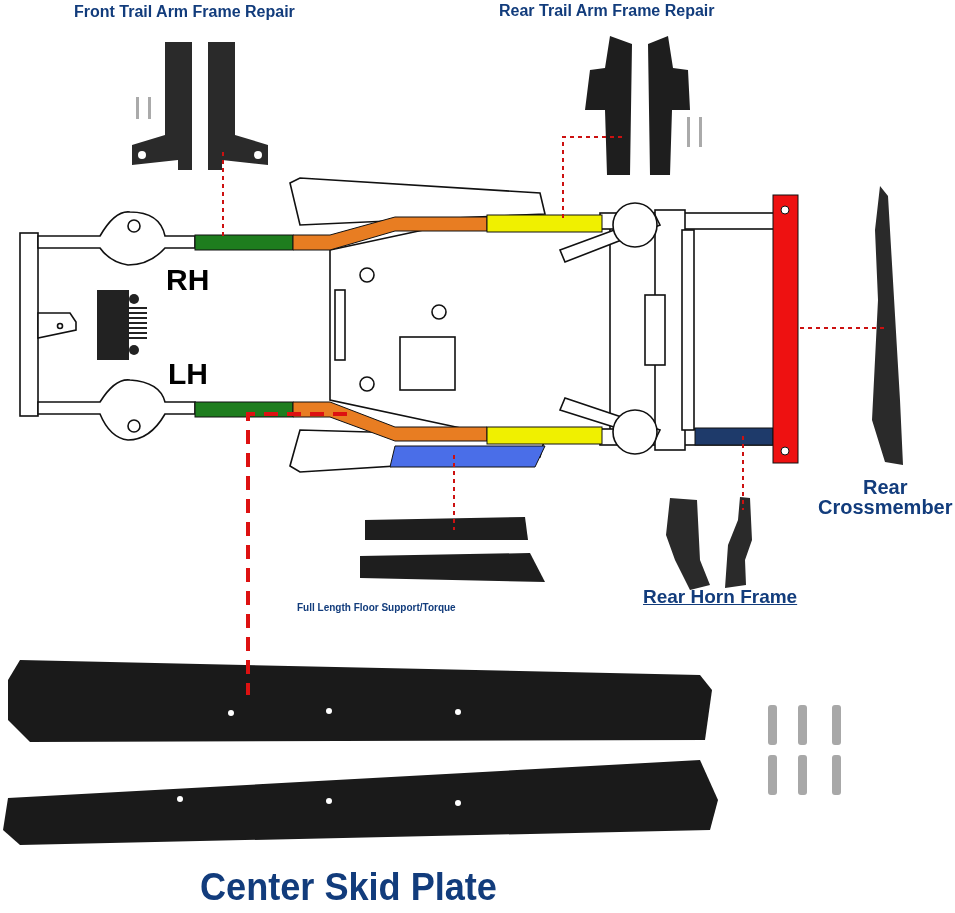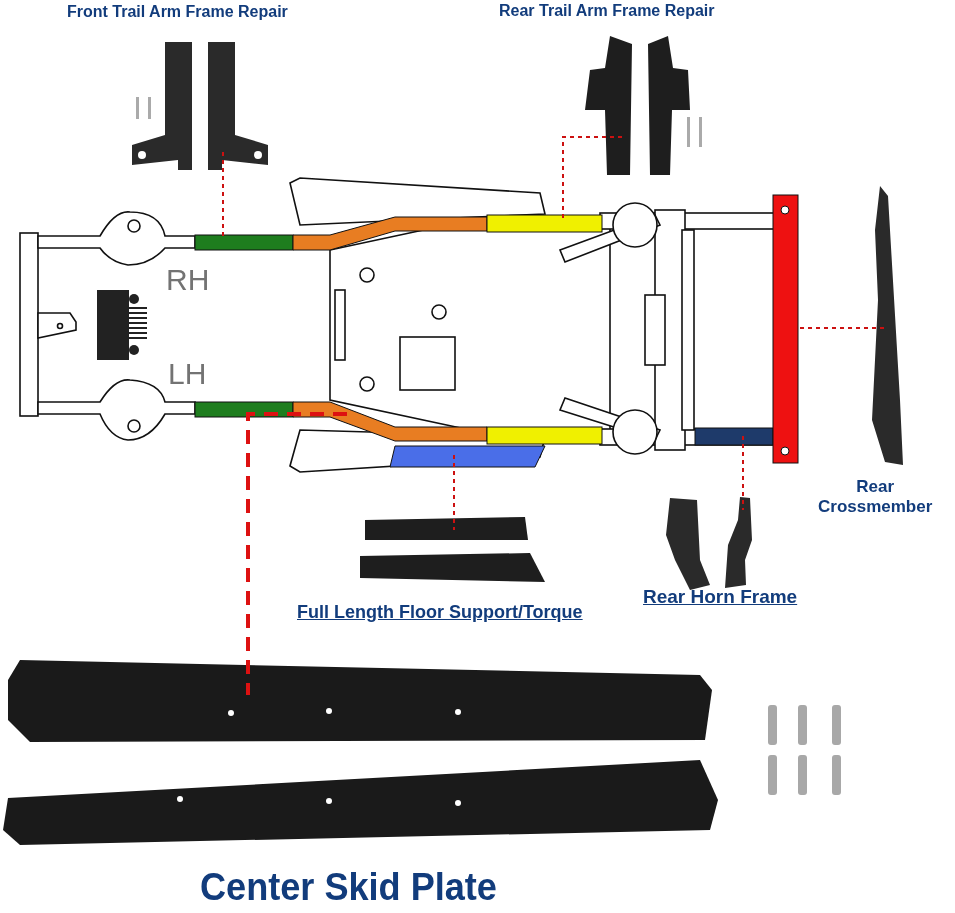--- a/index.html
+++ b/index.html
@@ -1,24 +1,24 @@
 <!DOCTYPE html>
 <html><head>
 <meta charset="utf-8">
 <style>
   html, body { margin:0; padding:0; background:#ffffff; }
   body { width:955px; height:913px; position:relative; overflow:hidden; font-family:"Liberation Sans", sans-serif; }
   .label { position:absolute; color:#123c7c; font-weight:bold; font-family:"Liberation Sans", sans-serif; white-space:nowrap; }
   .lbl-front { left:67px; top:3px; font-size:16px; }
   .lbl-rear-trail { left:499px; top:2px; font-size:16px; }
-  .lbl-floor { left:297px; top:602px; font-size:18px;text-decoration:underline; }
+  .lbl-floor { left:297px; top:602px; font-size:10px; }
   .lbl-horn { left:643px; top:586px; font-size:19px;text-decoration:underline; }
-  .lbl-cross { left:818px; top:477px; font-size:17px; text-align:center; line-height:20px; }
+  .lbl-cross { left:818px; top:477px; font-size:20px; text-align:center; line-height:20px; }
   .lbl-skid { left:200px; top:866px; font-size:38px; color:#123c7c; transform:scaleX(0.95); transform-origin:left; }
-  .side { position:absolute; font-weight:normal; color:#737373; font-size:30px; }
+  .side { position:absolute; font-weight:bold; color:#000000; font-size:30px; }
   .rh { left:166px; top:263px; }
   .lh { left:168px; top:357px;text-align:center; }
   svg { position:absolute; left:0; top:0; }
 </style>
 </head>
 <body>
 
 <svg width="955" height="913" viewBox="0 0 955 913">
 
   <g fill="#fff" stroke="#111" stroke-width="1.6">
@@ -135,21 +135,21 @@
   <g stroke="#cc1111" fill="none" stroke-dasharray="4,4" stroke-width="2">
     <line x1="223" y1="152" x2="223" y2="240"></line>
     <polyline points="622,137 563,137 563,220"></polyline>
     <line x1="454" y1="455" x2="454" y2="530"></line>
     <line x1="743" y1="436" x2="743" y2="510"></line>
     <line x1="800" y1="328" x2="885" y2="328"></line>
   </g>
   <polyline points="347,414 248,414 248,695" stroke="#dd1111" stroke-width="4" fill="none" stroke-dasharray="14,9"></polyline>
 </svg>
 
-<div class="label lbl-front" style="color: rgb(18, 60, 124);">Front Trail Arm Frame Repair</div>
+<div class="label lbl-front" style="color: rgb(18, 60, 124); margin-left: 7px;">Front Trail Arm Frame Repair</div>
 <div class="label lbl-rear-trail" style="color: rgb(18, 60, 124);">Rear Trail Arm Frame Repair</div>
 <div class="label lbl-floor" style="color: rgb(18, 60, 124);">Full Length Floor Support/Torque</div>
 <div class="label lbl-horn" style="color: rgb(18, 60, 124);">Rear Horn Frame</div>
 <div class="label lbl-cross" style="color: rgb(18, 60, 124);">
   <div>Rear</div>
   <div>Crossmember</div>
 </div>
 <div class="label lbl-skid" style="color: rgb(18, 60, 124);">Center Skid Plate</div>
 <div class="side rh">RH</div>
 <div class="side lh">LH</div>

